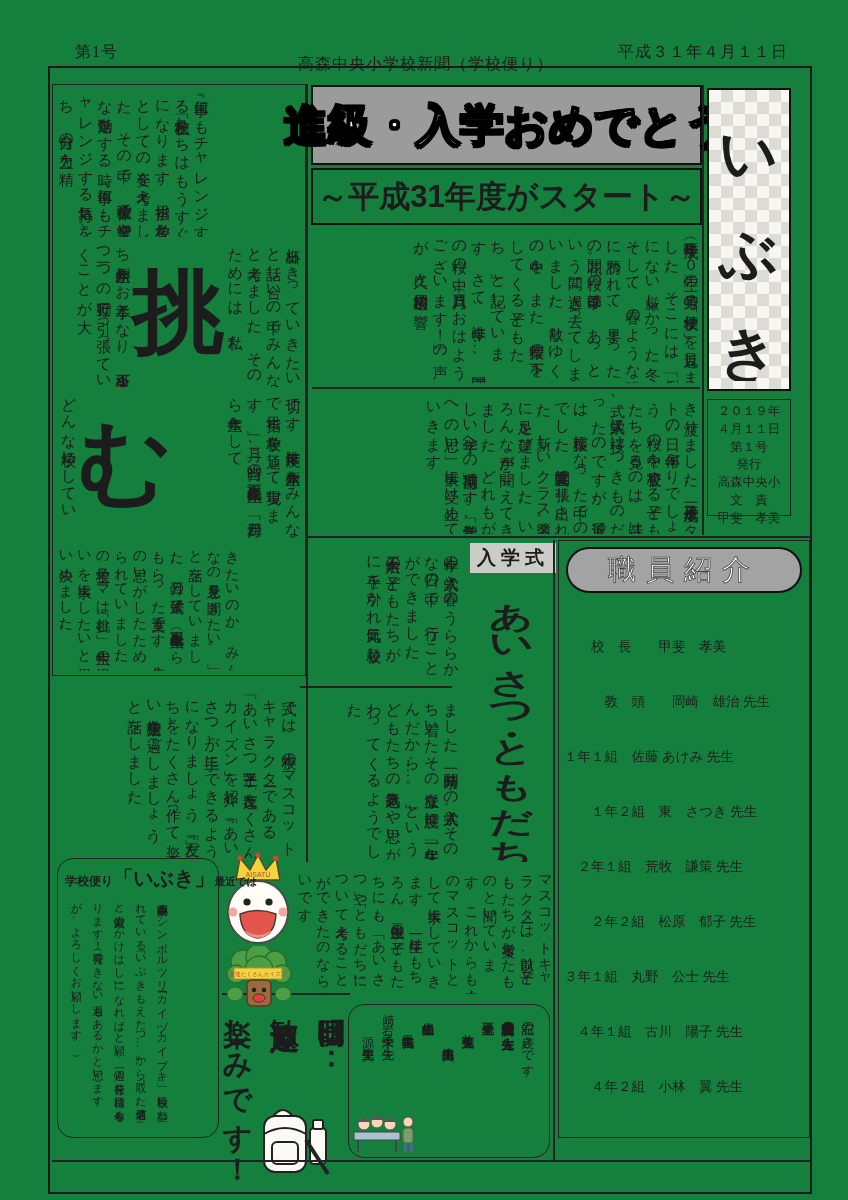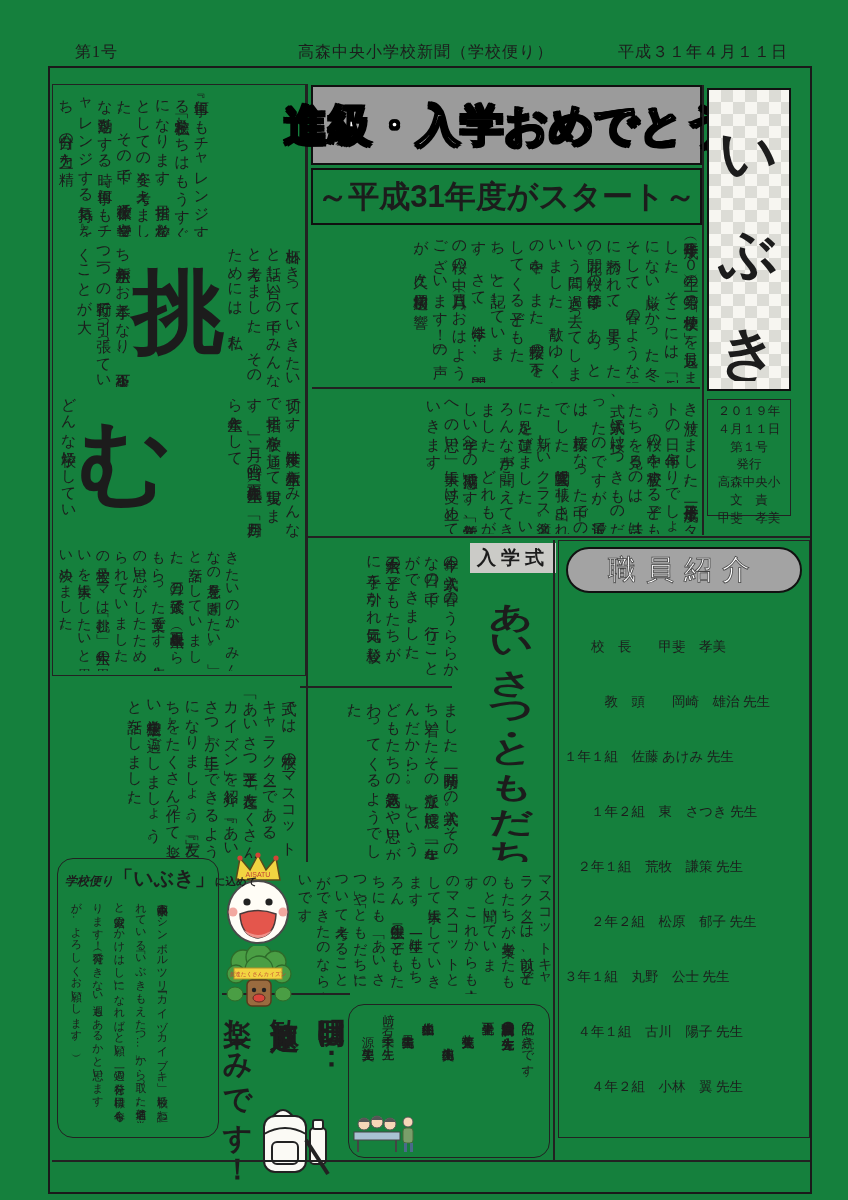--- a/index.html
+++ b/index.html
@@ -30,40 +30,40 @@
   #entrance-headline{left:466px;top:582px;width:92px;height:282px;display:flex;justify-content:center;}
   #entrance-headline .vt{font-size:29px;font-weight:900;letter-spacing:1px;transform:scaleX(1.5);transform-origin:center top;font-family:"Liberation Serif",serif;}
   
   #staff-box{left:558px;top:540px;width:252px;height:598px;border:1.5px solid #222;box-sizing:border-box;}
   #staff-header{left:566px;top:547px;width:236px;height:46px;background:#a3a3a3;border:2px solid #111;border-radius:24px;box-sizing:border-box;display:flex;align-items:center;justify-content:center;}
   #staff-title{font-family:"Liberation Sans",sans-serif;font-size:28px;font-weight:400;color:#fff;letter-spacing:10px;-webkit-text-stroke:0.8px #444;}
   #staff-list{left:564px;top:601px;width:244px;height:534px;font-size:13.5px;line-height:18.35px;white-space:pre;overflow:hidden;}
   
   #ibuki-box{left:57px;top:858px;width:162px;height:280px;border:1.5px solid #222;border-radius:16px;box-sizing:border-box;padding:6px 7px;}
   #ibuki-title{white-space:nowrap;font-weight:700;}
-  #ibuki-title .sm{font-size:12px;font-style:italic;}
+  #ibuki-title .sm{font-size:12px;}
   #ibuki-title .bg{font-size:20px;font-family:"Liberation Sans",sans-serif;}
   #ibuki-title .sf{font-size:10.5px;}
   #ibuki-body{height:228px;font-size:11px;line-height:21.5px;letter-spacing:0.3px;margin-top:3px;}
   
   #excursion{left:218px;top:996px;width:134px;height:196px;display:flex;flex-direction:row-reverse;justify-content:space-between;}
   #excursion .vt{font-family:"Liberation Sans",sans-serif;font-size:29px;font-weight:900;letter-spacing:2px;}
   
   #lunch-box{left:348px;top:1004px;width:202px;height:154px;border:1.5px solid #222;border-radius:16px;box-sizing:border-box;padding:8px 9px;}
   #lunch-cols{height:136px;font-size:12.5px;}
   #lunch-cols > div{line-height:20px;}
   #lunch-cols .bold{font-weight:700;font-family:"Liberation Sans",sans-serif;font-size:12.5px;}
 </style>
 </head>
 <body>
 
 <div id="page">
 
   <div class="abs hdr" style="left:75px;top:42px;">第1号</div>
-  <div class="abs hdr" style="left:298px;top:42px;">高森中央小学校新聞（学校便り）</div>
+  <div class="abs hdr" style="left:298px;top:54px;">高森中央小学校新聞（学校便り）</div>
   <div class="abs hdr" style="left:618px;top:42px;text-align:center;">平成３１年４月１１日</div>
 
   <div class="abs" id="main-frame"></div>
 
   <div class="abs" id="lead-box">
     <div class="vt body15" style="height:148px;">『何事にもチャレンジする学校』「私たちはもうすぐ六年生になります。目指す学校と六年生としての姿を考えました。その中で、学校全体で授業や様々な活動をする時、『何事にもチャレンジする気持ち』を持ち、自分の力を精一</div>
     <div class="lead-row" style="height:150px;">
       <div class="vt body15" style="height:150px;width:82px;">杯出しきっていきたいと話し合いの中でみんなと考えました。そのためには、私た</div>
       <div class="bigchar">挑</div>
       <div class="vt body15" style="height:150px;width:80px;">ち新六年生がお手本となり、下級生を一つ一つの行動で引っ張っていくことが大</div>
@@ -149,21 +149,21 @@
       <ellipse cx="62" cy="48" rx="8" ry="7" fill="#4a9e44" stroke="#2e6b2a"></ellipse>
       <rect x="26" y="34" width="24" height="26" rx="5" fill="#9a6b3f" stroke="#5a3a1c" stroke-width="1.5"></rect>
       <circle cx="33" cy="44" r="2.2" fill="#222"></circle>
         <circle cx="43" cy="44" r="2.2" fill="#222"></circle>
       <ellipse cx="38" cy="52" rx="6" ry="4" fill="#d9453c" stroke="#5a2a22"></ellipse>
     </svg>
   </div>
 
   <div class="abs" id="ibuki-box">
     <div id="ibuki-title">
-      <span class="sm">学校便り</span><span class="bg">「いぶき」</span><span class="sf">に込めて</span>
+      <span class="sm">学校便り</span><span class="bg">「いぶき」</span><span class="sf">最近では</span>
     </div>
     <div class="vt" id="ibuki-body">高森中央小のシンボルツリー「カイヅカイブキ」。校歌に謳われている「いぶきもえたつ…」から取った通信名。学校と家庭の「かけはし」になればと願い、週一の発行を目標に今年も頑張ります！（発行できない週もあるかと思いますが…よろしくお願いします。）</div>
   </div>
 
   <div class="abs" id="excursion">
     <div class="vt" style="height:196px;">明日は：</div>
     <div class="vt" style="height:196px;">歓迎遠足</div>
     <div class="vt" style="height:196px;">楽しみです！</div>
   </div>
   <div class="abs" style="left:258px;top:1098px;">

